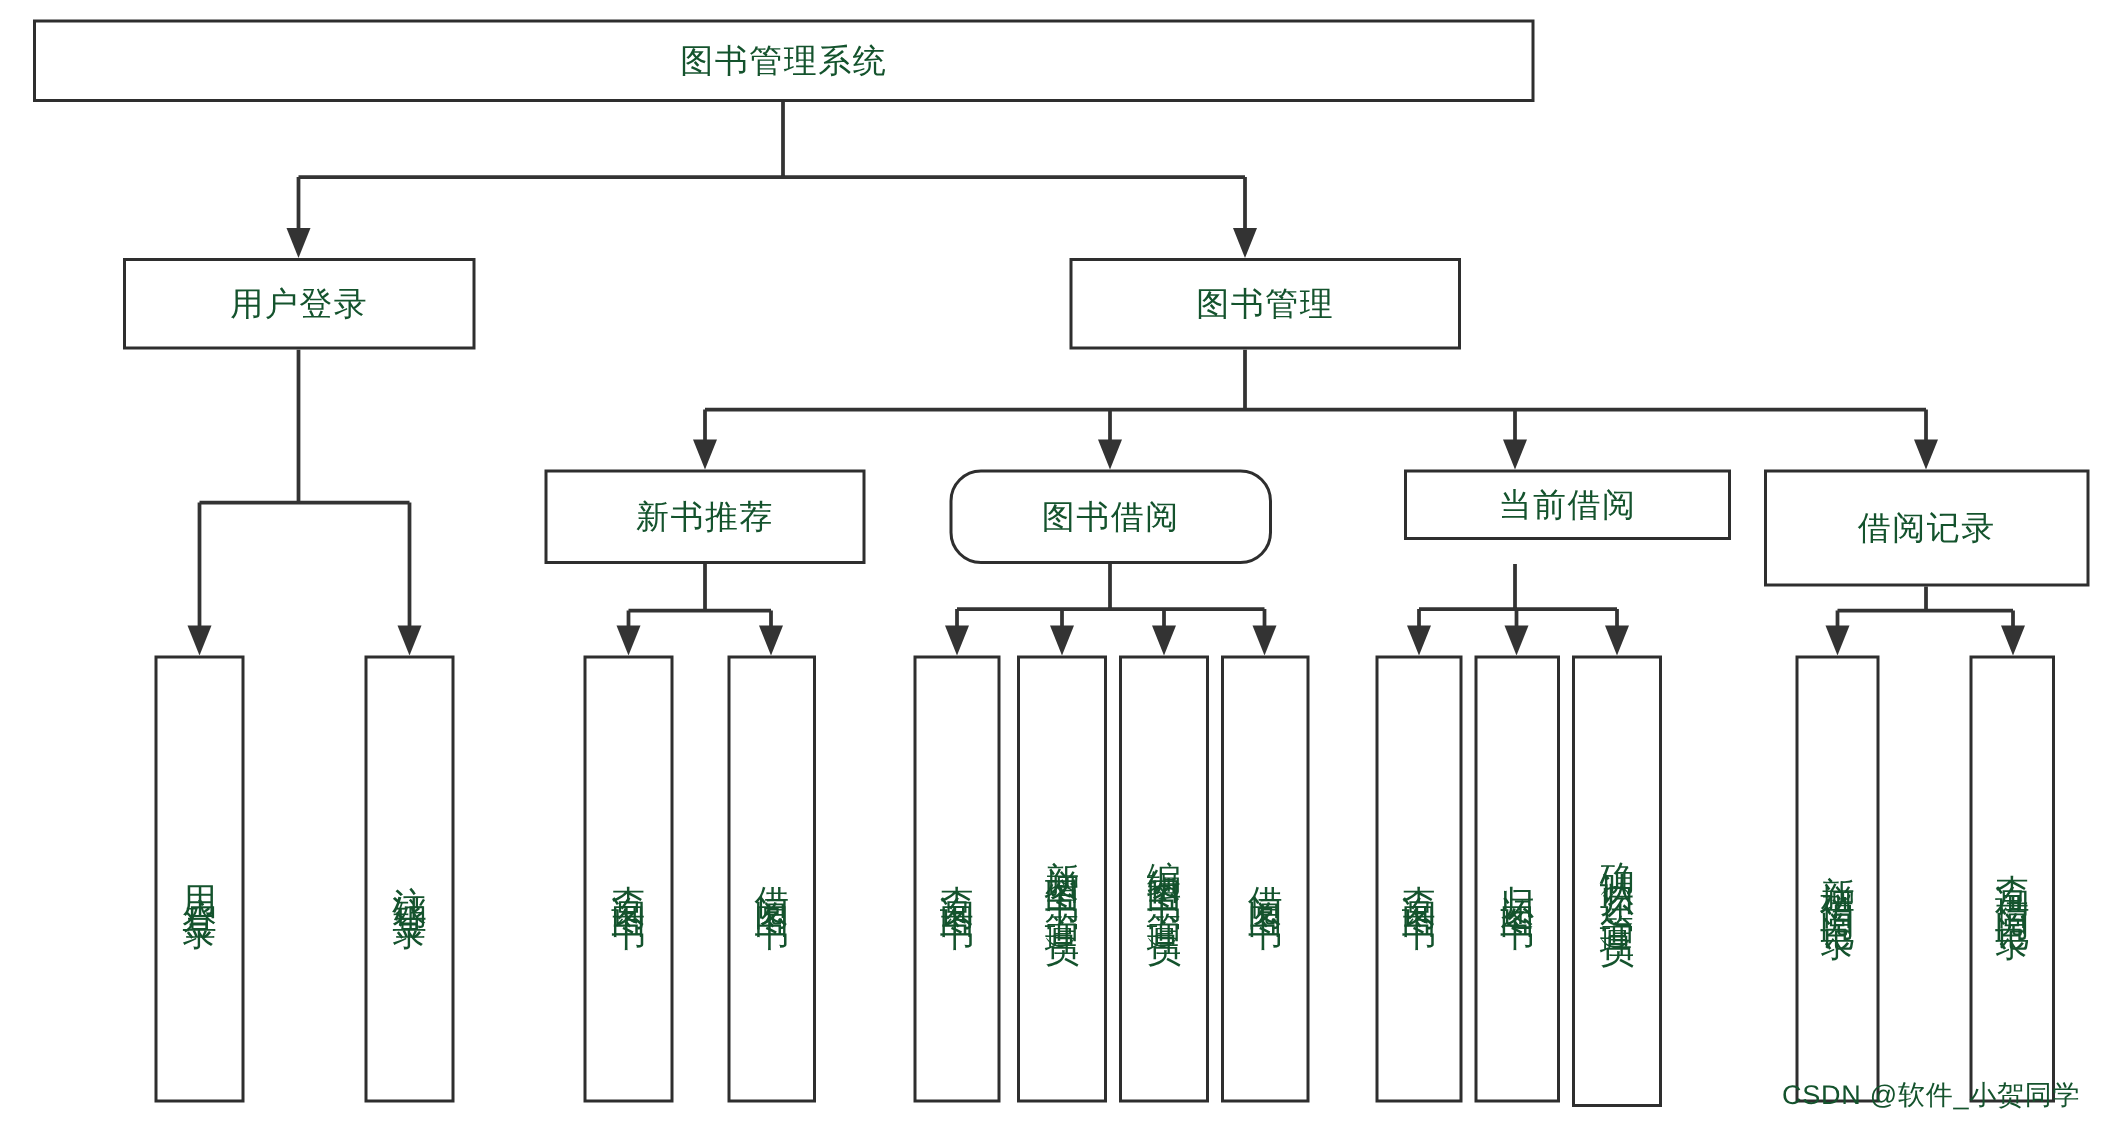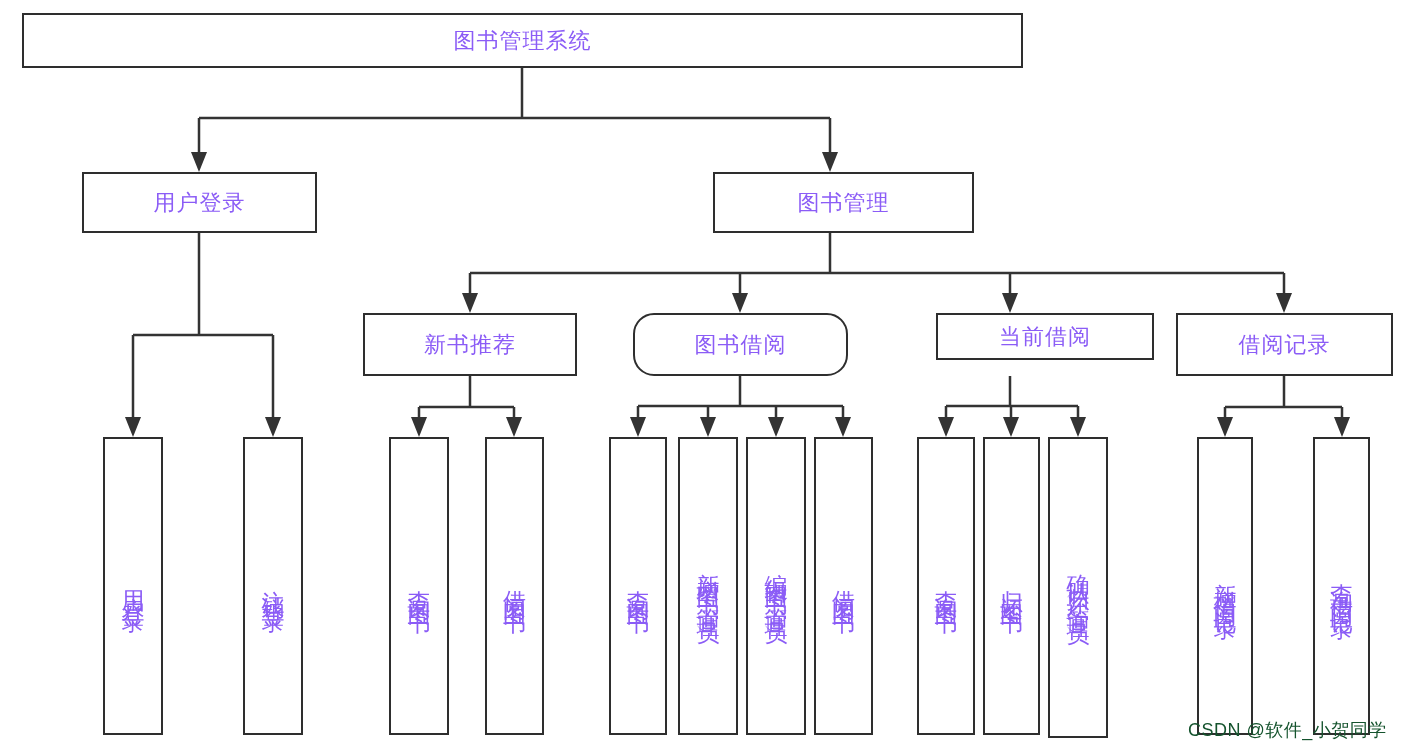--- a/index.html
+++ b/index.html
@@ -21,21 +21,21 @@
     width: 1405px; height: 747px;
   }
   .box {
     position: absolute;
     box-sizing: border-box;
     background: #ffffff;
     border: 2px solid #2e2e2e;
     display: flex;
     align-items: center;
     justify-content: center;
-    color: #8b5cf6;
+    color: #14532d;
     font-size: 22px;
     letter-spacing: 1px;
     text-align: center;
     line-height: 1;
   }
   .box.v {
     writing-mode: vertical-rl;
     text-orientation: mixed;
     letter-spacing: 7px;
     font-size: 23px;
@@ -91,21 +91,21 @@
   </svg>
 
   <div class="box lvl1" style="left:22px; top:13px; width:1001px; height:55px;">图书管理系统</div>
 
   <div class="box" style="left:82px; top:172px; width:235px; height:61px;">用户登录</div>
   <div class="box" style="left:713px; top:172px; width:261px; height:61px;">图书管理</div>
 
   <div class="box" style="left:363px; top:313px; width:214px; height:63px;">新书推荐</div>
   <div class="box" style="left:633px; top:313px; width:215px; height:63px;border-radius:21px;">图书借阅</div>
   <div class="box" style="left:936px; top:313px; width:218px; height:47px;">当前借阅</div>
-  <div class="box" style="left:1176px; top:313px; width:217px; height:63px;">借阅记录</div>
+  <div class="box" style="left:1176px; top:313px; width:217px; height:78px;">借阅记录</div>
 
   <div class="box v" style="left:103px; top:437px; width:60px; height:298px;">用户登录</div>
   <div class="box v" style="left:243px; top:437px; width:60px; height:298px;">注销登录</div>
 
   <div class="box v" style="left:389px; top:437px; width:60px; height:298px;">查询图书</div>
   <div class="box v" style="left:485px; top:437px; width:59px; height:298px;">借阅图书</div>
 
   <div class="box v" style="left:609px; top:437px; width:58px; height:298px;">查询图书</div>
   <div class="box v" style="left:678px; top:437px; width:60px; height:298px;">新增图书（管理员）</div>
   <div class="box v" style="left:746px; top:437px; width:60px; height:298px;">编辑图书（管理员）</div>

